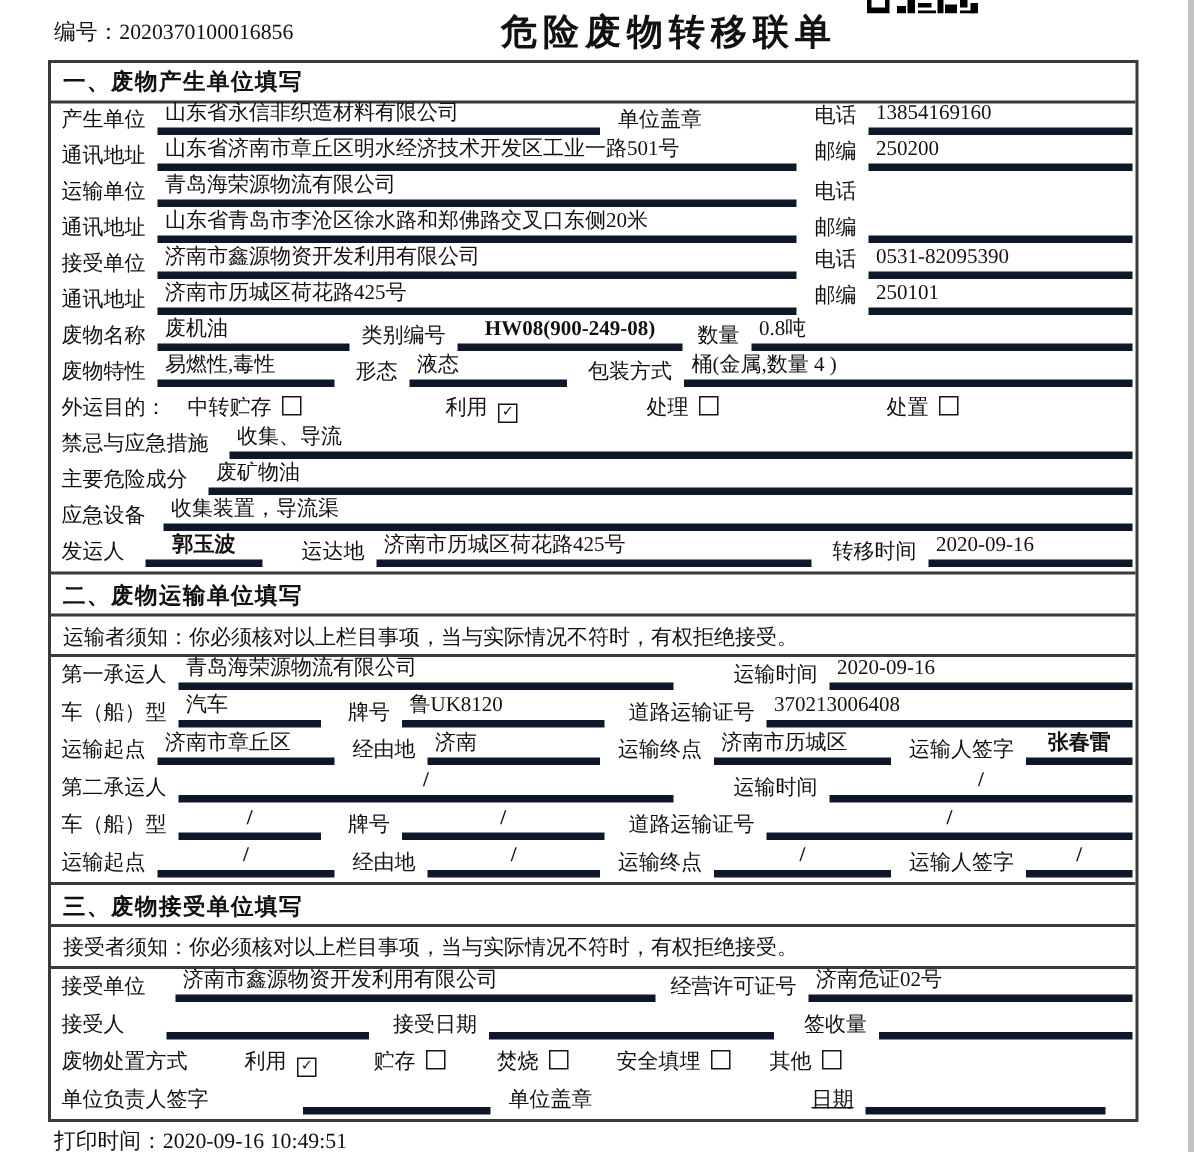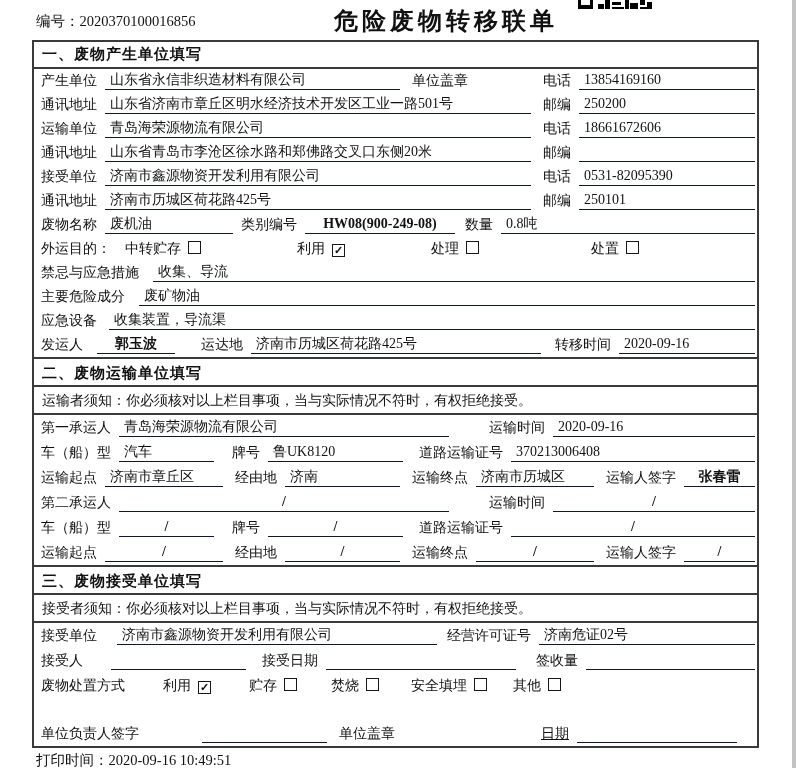--- a/index.html
+++ b/index.html
@@ -20,31 +20,31 @@
                border:2px solid #3a3a3a; display:flex; flex-direction:column; background:#fff; }
   .sec-head { height:27px; font-weight:bold; font-size:15px; padding:3px 0 0 8px;
               border-bottom:2px solid #3a3a3a; letter-spacing:1px; }
   .sec-head.mid { height:30px; border-top:2px solid #3a3a3a; padding-top:5px; }
   .notice { height:28px; padding:5px 0 0 8px; border-bottom:2px solid #3a3a3a; white-space:nowrap; }
 
   .row { display:flex; align-items:flex-end; padding:16px 2px 3px 7px; }
   .r24 { height:24px; }
   .r25 { height:25px;align-items:flex-end; }
   .lb { white-space:nowrap; padding-right:8px; line-height:18px; }
-  .fv { border-bottom:1px solid #0f172a; white-space:nowrap; padding:0 5px; line-height:18px; min-height:18px; overflow:hidden; }
+  .fv { border-bottom:5px solid #0f172a; white-space:nowrap; padding:0 5px; line-height:18px; min-height:18px; overflow:hidden; }
   .grow { flex:1 1 auto; }
   .c { text-align:center;font-weight:bold; }
   .lg { flex:1 1 auto; display:flex; align-items:flex-end; margin-right:12px; min-width:0; }
   .rg { width:212px; flex:0 0 212px; display:flex; align-items:center; }
   .rg3 { margin-left:auto; display:flex; align-items:flex-end; margin-right:18px;text-decoration:underline; }
 
   .cb { display:inline-block; width:13px; height:13px; border:1.5px solid #161616;
         margin-left:7px; font-size:11px; line-height:11px; text-align:center; font-weight:bold;
         vertical-align:-1px; }
-  .opt { white-space:nowrap; line-height:18px; }
+  .opt { white-space:nowrap; line-height:18px;font-family:Liberation Mono, monospace; }
 
   
   .print-time { position:absolute; left:36px; top:751px; font-size:14.5px; white-space:nowrap; }
 </style>
 </head>
 <body>
 
 <div class="sheet">
 
   <div class="serial"><span>编号：</span><span>2020370100016856</span></div>
@@ -91,21 +91,20 @@
       </div>
     </div>
 
     <div class="row r24">
       <div class="lg">
         <span class="lb">运输单位</span>
         <span class="fv grow">青岛海荣源物流有限公司</span>
       </div>
       <div class="rg">
         <span class="lb">电话</span>
-        <span class="fv grow">18661672606</span>
       </div>
     </div>
 
     <div class="row r24">
       <div class="lg">
         <span class="lb">通讯地址</span>
         <span class="fv grow">山东省青岛市李沧区徐水路和郑佛路交叉口东侧20米</span>
       </div>
       <div class="rg">
         <span class="lb">邮编</span>
@@ -137,20 +136,28 @@
 
     <div class="row r24">
       <span class="lb">废物名称</span>
       <span class="fv" style="width:128px">废机油</span>
       <span class="lb" style="margin-left:8px">类别编号</span>
       <span class="fv c" style="width:150px">HW08(900-249-08)</span>
       <span class="lb" style="margin-left:10px">数量</span>
       <span class="fv grow">0.8吨</span>
     </div>
 
+    <div class="row r24">
+      <span class="lb">废物特性</span>
+      <span class="fv" style="width:118px">易燃性,毒性</span>
+      <span class="lb" style="margin-left:14px">形态</span>
+      <span class="fv" style="width:105px">液态</span>
+      <span class="lb" style="margin-left:14px">包装方式</span>
+      <span class="fv grow">桶(金属,数量 4 )</span>
+    </div>
 
     <div class="row r24">
       <span class="lb">外运目的：</span>
       <span class="opt" style="margin-left:6px"><span>中转贮存</span><span class="cb"></span></span>
       <span class="opt" style="margin-left:96px"><span>利用</span><span class="cb">✓</span></span>
       <span class="opt" style="margin-left:86px"><span>处理</span><span class="cb"></span></span>
       <span class="opt" style="margin-left:112px"><span>处置</span><span class="cb"></span></span>
     </div>
 
     <div class="row r24">

